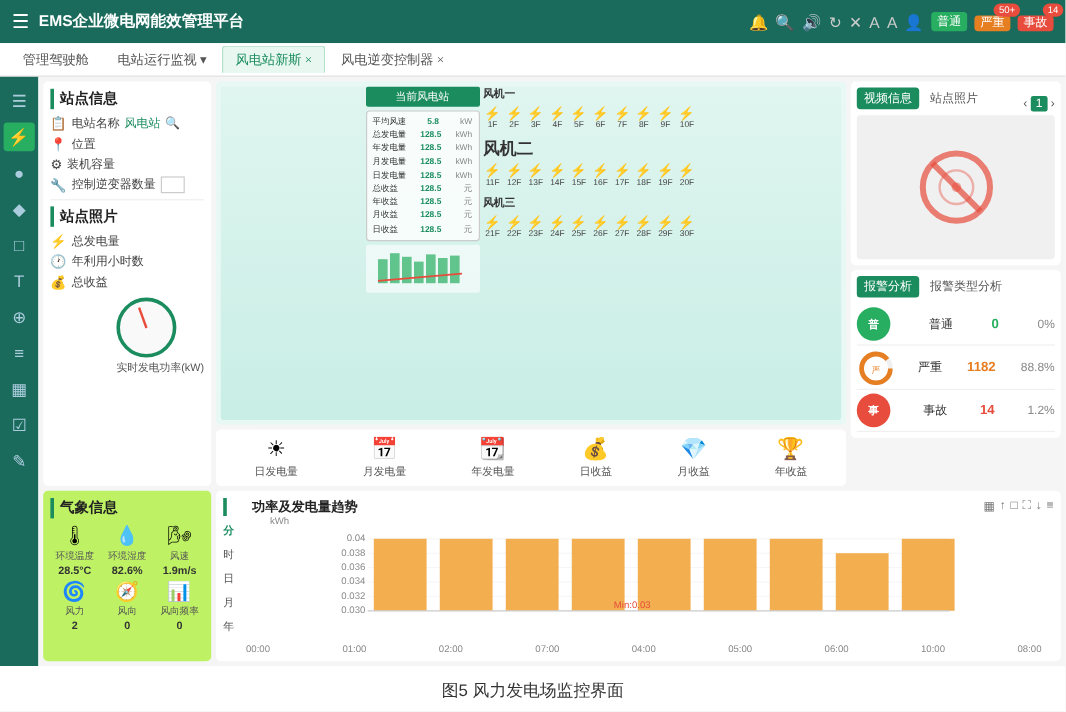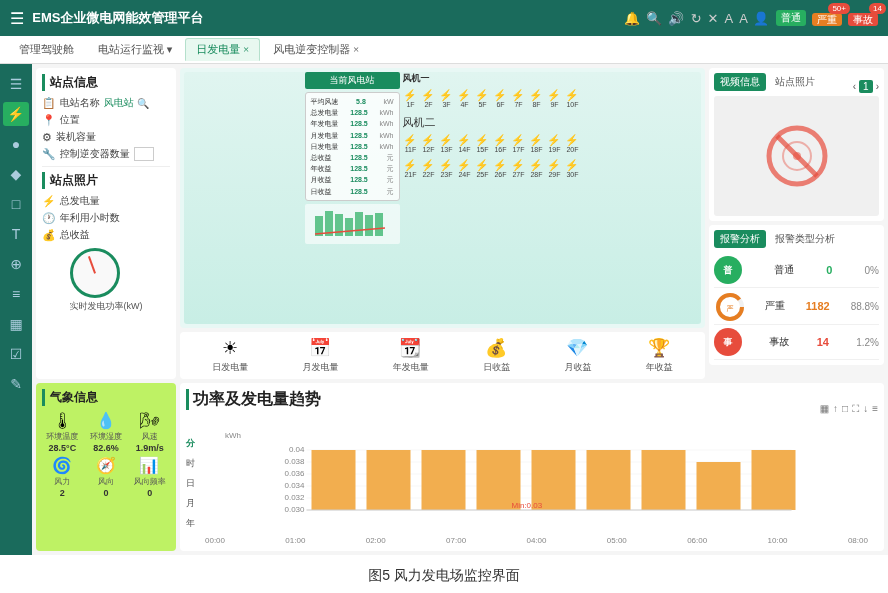--- a/index.html
+++ b/index.html
@@ -39,21 +39,21 @@
     .content-inner { display: flex; flex: 1; gap: 4px; padding: 4px; }
 
     
     .left-panel { width: 140px; background: #fff; border-radius: 4px; padding: 6px; font-size: 11px; }
     .section-title { font-weight: bold; color: #222; margin-bottom: 5px; font-size: 12px; border-left: 3px solid #1a8c5e; padding-left: 5px; }
     .info-row { display: flex; align-items: center; gap: 4px; margin-bottom: 3px; color: #444; font-size: 10px; }
     .info-icon { font-size: 11px; }
     .divider { height: 1px; background: #eee; margin: 5px 0; }
 
     
-    .gauge-area { display: flex; gap: 9px; margin-top: 6px; justify-content: center; }
+    .gauge-area { display: flex; gap: 9px; margin-top: 6px; justify-content: flex-end; }
     .gauge { text-align: center; }
     .gauge-circle { width: 50px; height: 50px; border-radius: 50%; border: 3px solid #1a8c5e; display: flex; align-items: center; justify-content: center; font-size: 9px; color: #333; position: relative; background: #f9f9f9; }
     .gauge-needle { position: absolute; bottom: 50%; left: 50%; width: 2px; height: 18px; background: #e74c3c; transform-origin: bottom center; transform: rotate(-20deg) translateX(-50%); }
     .gauge-label { font-size: 9px; color: #555; text-align: center; margin-top: 2px; }
 
     
     .middle-panel { flex: 1; display: flex; flex-direction: column; gap: 4px; }
 
     
     .diagram-area { background: #e8f8f5; border-radius: 4px; padding: 4px; flex: 1; position: relative; min-height: 200px; }
@@ -102,21 +102,21 @@
     
     .weather-panel { width: 140px; background: #bef264; border-radius: 4px; padding: 6px; font-size: 10px; }
     .weather-grid { display: grid; grid-template-columns: 1fr 1fr 1fr; gap: 3px; margin-top: 4px; }
     .weather-item { display: flex; flex-direction: column; align-items: center; gap: 1px; }
     .weather-icon { font-size: 16px; }
     .weather-label { font-size: 8px; color: #555; }
     .weather-value { font-size: 9px; font-weight: bold; color: #333; }
 
     
     .chart-panel { flex: 1; background: #fff; border-radius: 4px; padding: 6px; }
-    .chart-title { font-weight: bold; font-size: 16px; color: #222; margin-bottom: 21px; border-left: 3px solid #1a8c5e; padding-left: 4px; }
+    .chart-title { font-weight: bold; font-size: 11px; color: #222; margin-bottom: 0; border-left: 3px solid #1a8c5e; padding-left: 21px; }
     .chart-controls { display: flex; justify-content: flex-end; gap: 4px; margin-bottom: 2px; }
     .chart-ctrl-btn { font-size: 10px; cursor: pointer; color: #777; }
     .time-labels { display: flex; justify-content: space-between; font-size: 8px; color: #888; margin-top: 2px; padding: 0 10px; }
 
     
     .time-sidebar { display: flex; flex-direction: column; gap: 3px; padding: 4px 0; }
     .time-btn { font-size: 9px; color: #555; cursor: pointer; padding: 2px 0; text-align: center; }
     .time-btn.active { color: #1a8c5e; font-weight: bold; }
 
     
@@ -164,21 +164,21 @@
       <span style="position:relative;display:inline-block;">
         <span class="topbar-tag-red">事故</span>
         <span class="topbar-badge" style="position:absolute;top:-6px;right:-8px;font-size:8px;">14</span>
       </span>
     </div>
   </div>
 
   <div class="navtabs">
     <div class="navtab">管理驾驶舱</div>
     <div class="navtab">电站运行监视 ▾</div>
-    <div class="navtab active">日发电量 ×</div>
+    <div class="navtab active">风电站新斯 ×</div>
     <div class="navtab">风电逆变控制器 ×</div>
   </div>
 
   <div class="main-content">
 
     <div class="sidebar">
       <span class="sidebar-icon">☰</span>
       <span class="sidebar-icon active">⚡</span>
       <span class="sidebar-icon">●</span>
       <span class="sidebar-icon">◆</span>
@@ -349,21 +349,21 @@
                     <div class="t-item">
                         <span class="t-icon" style="color:#27ae60;">⚡</span>
                         <span class="t-num">9F</span>
                       </div>
                     <div class="t-item">
                         <span class="t-icon" style="color:#27ae60;">⚡</span>
                         <span class="t-num">10F</span>
                       </div>
                   </div>
 
-                  <div style="font-size:11px;color:#333;font-weight:normal;margin-bottom:2px;">风机二</div>
+                  <div style="font-size:14px;color:#333;font-weight:bold;margin-bottom:2px;">风机二</div>
                   <div style="display:flex;flex-wrap:wrap;gap:2px;margin-bottom:4px;">
                     <div class="t-item">
                         <span class="t-icon" style="color:#27ae60;">⚡</span>
                         <span class="t-num">11F</span>
                       </div>
                     <div class="t-item">
                         <span class="t-icon" style="color:#8e44ad;">⚡</span>
                         <span class="t-num">12F</span>
                       </div>
                     <div class="t-item">
@@ -393,20 +393,21 @@
                     <div class="t-item">
                         <span class="t-icon" style="color:#8e44ad;">⚡</span>
                         <span class="t-num">19F</span>
                       </div>
                     <div class="t-item">
                         <span class="t-icon" style="color:#27ae60;">⚡</span>
                         <span class="t-num">20F</span>
                       </div>
                   </div>
 
+                  <div style="font-size:9px;color:#333;font-weight:bold;margin-bottom:2px;">风机三</div>
                   <div style="display:flex;flex-wrap:wrap;gap:2px;">
                     <div class="t-item">
                         <span class="t-icon" style="color:#27ae60;">⚡</span>
                         <span class="t-num">21F</span>
                       </div>
                     <div class="t-item">
                         <span class="t-icon" style="color:#27ae60;">⚡</span>
                         <span class="t-num">22F</span>
                       </div>
                     <div class="t-item">

